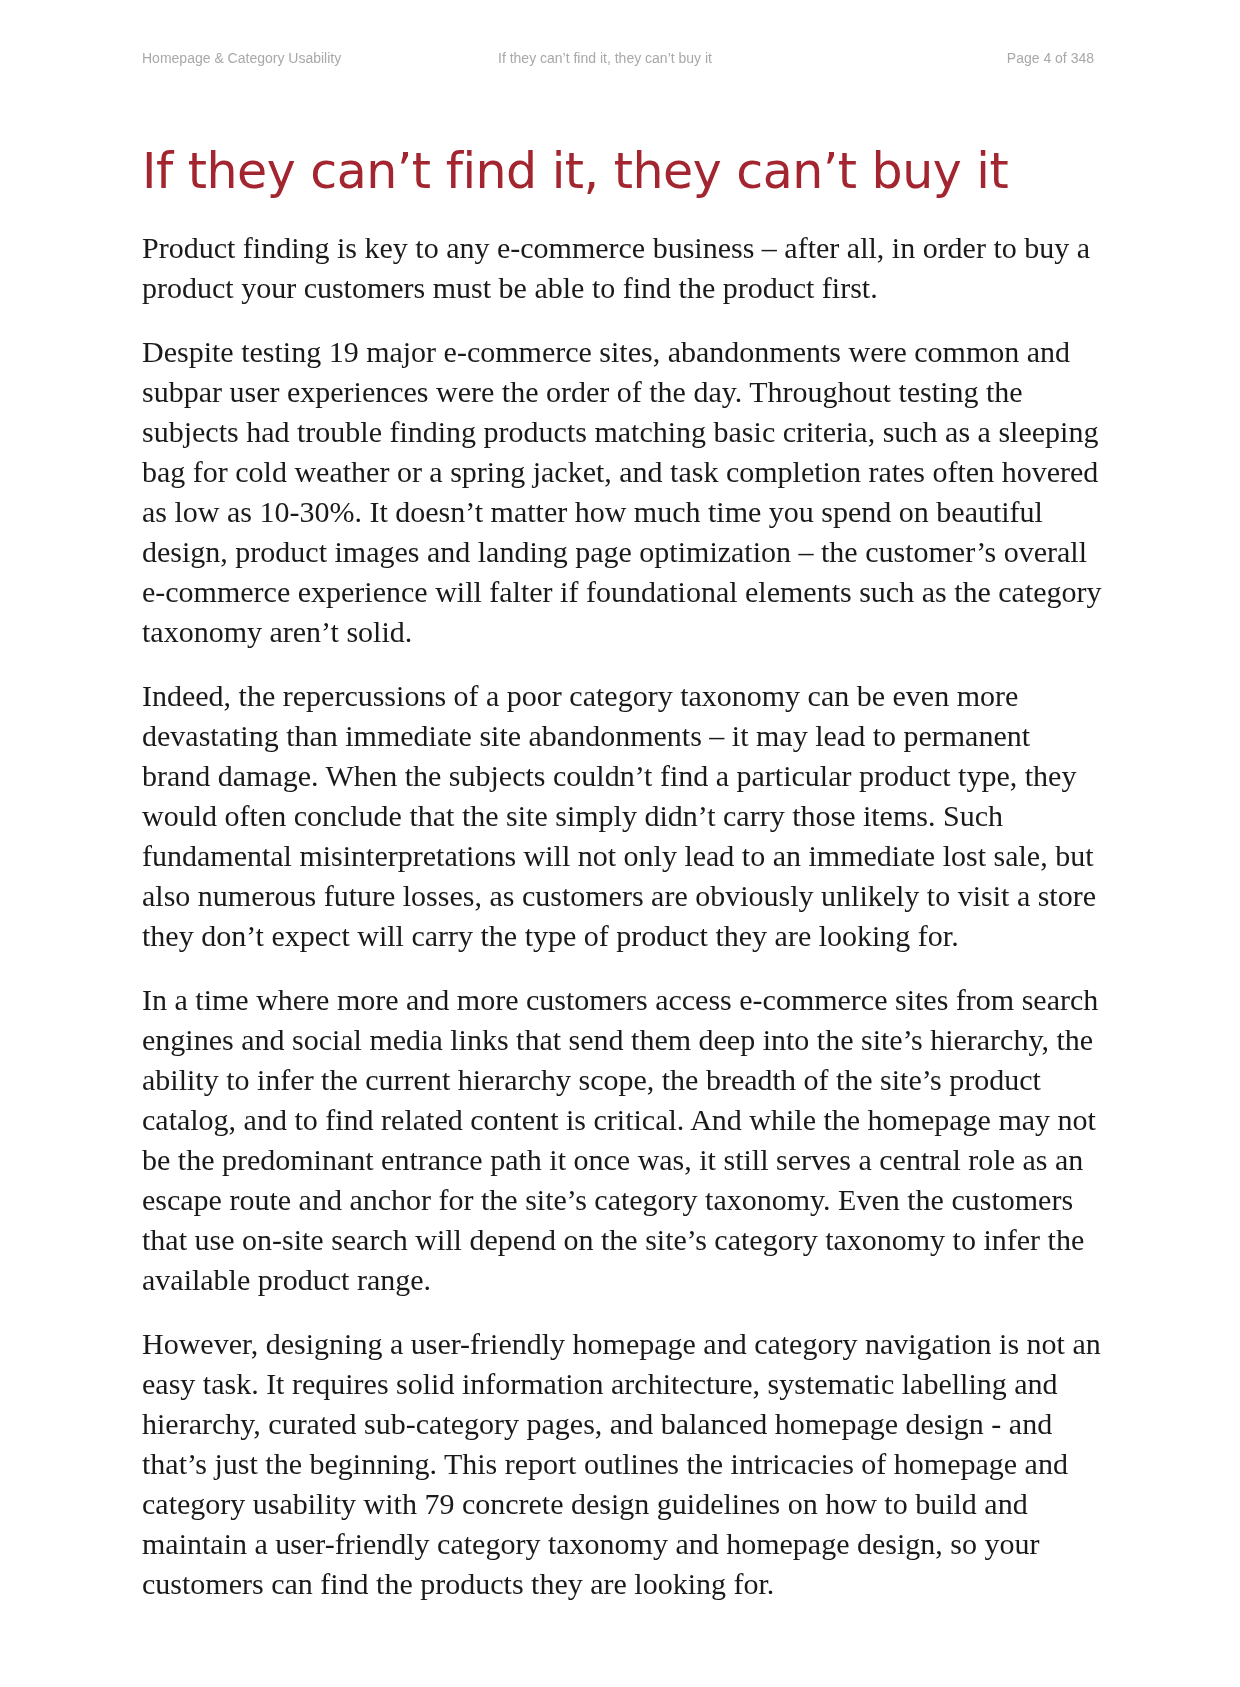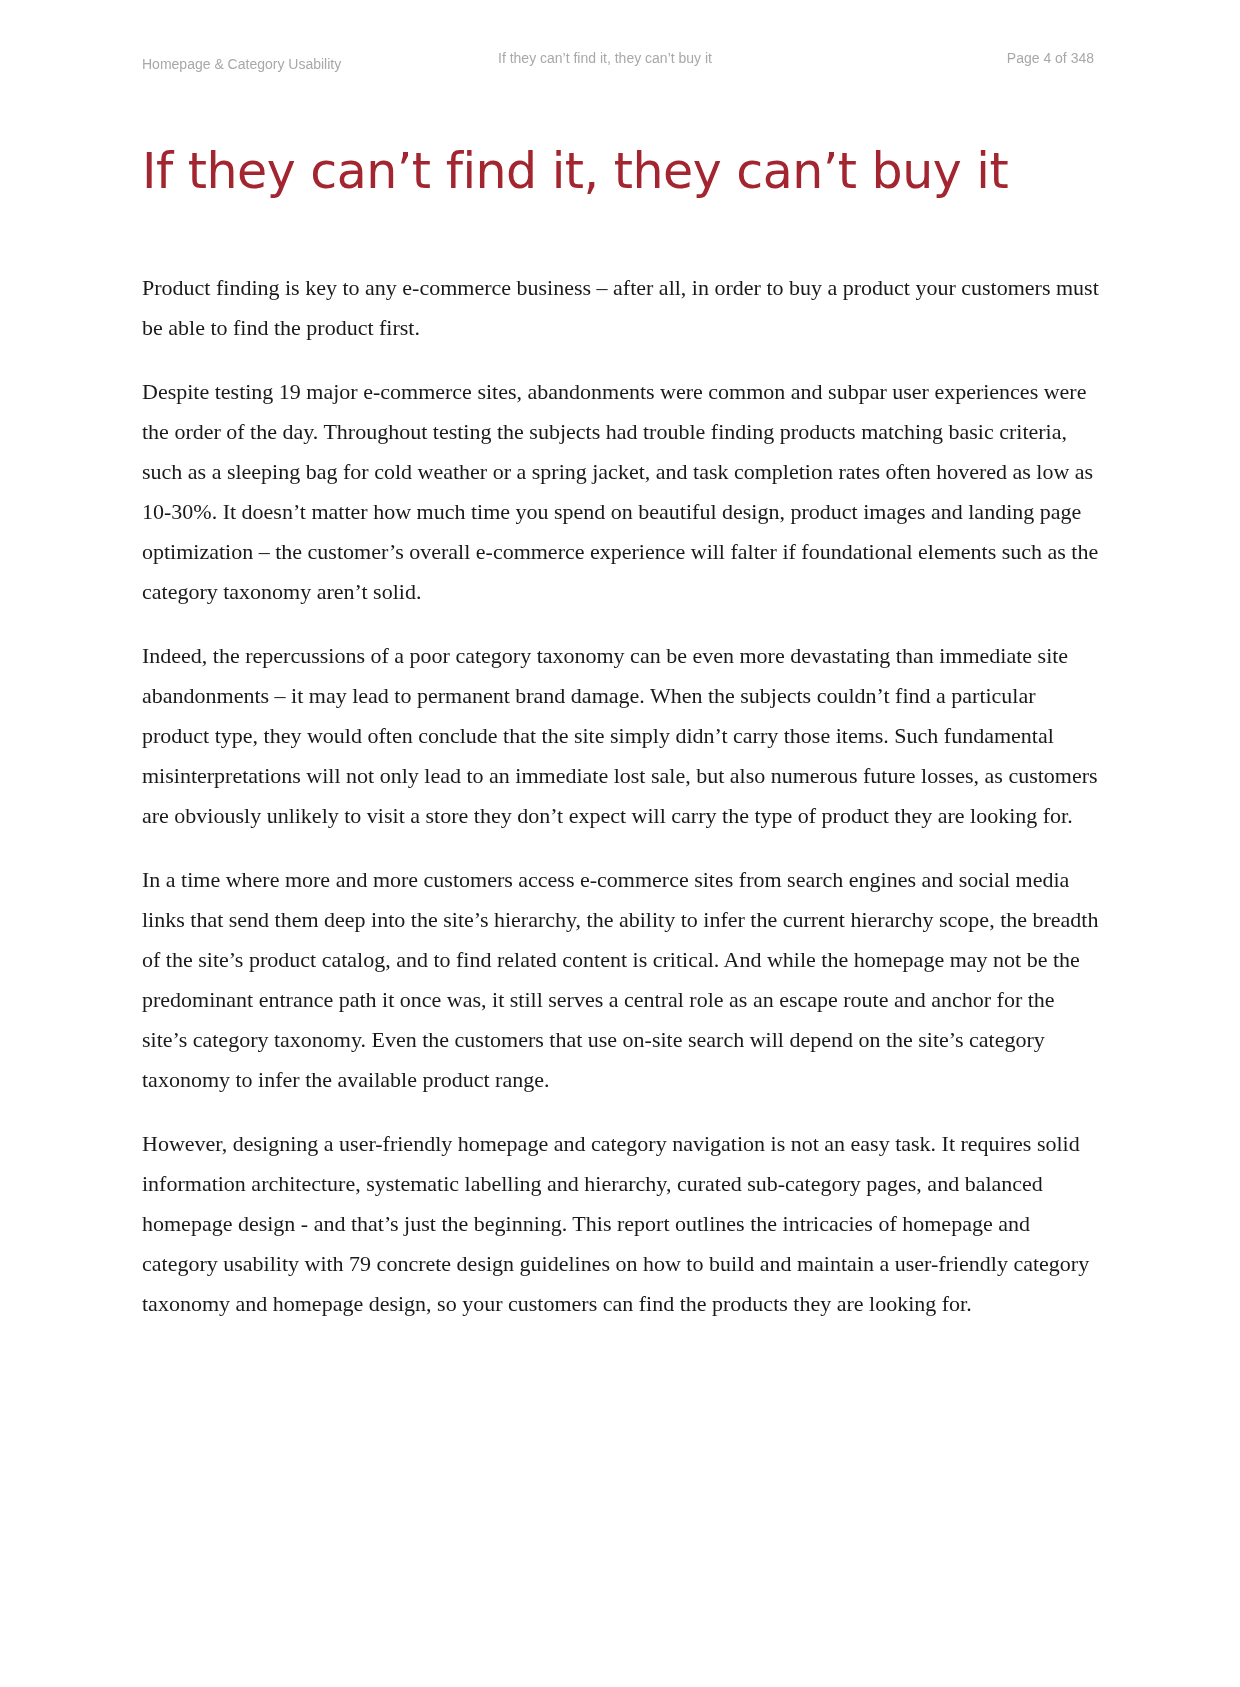--- a/index.html
+++ b/index.html
@@ -1,31 +1,31 @@
 <!DOCTYPE html>
 <html><head>
 <meta charset="utf-8">
 <style>
   html, body { margin: 0; padding: 0; background: #ffffff; }
   body { width: 1240px; height: 1687px; position: relative; overflow: hidden; }
   .header {
     position: absolute; top: 50px; left: 142px; width: 952px; height: 20px;
     font-family: "Liberation Sans", sans-serif; font-size: 14px; color: #a8a8a8;
   }
-  .header .left { position: absolute; left: 0; top: 0; margin-top: 6px; }
+  .header .left { position: absolute; left: 0; top: 0; }
   .header .center { position: absolute; left: 356px; top: 0; }
   .header .right { position: absolute; right: 0; top: 0; }
   .title {
     position: absolute; top: 143px; left: 142px;
     font-family: "DejaVu Sans", sans-serif; font-weight: normal;
     font-size: 49px; color: #a3252f; margin: 0; letter-spacing: -0.5px;
   }
   .body {
     position: absolute; top: 228px; left: 142px; width: 960px;
-    font-family: "Liberation Serif", serif; font-size: 22px; line-height: 40px; color: #1a1a1a; margin-top: 40px;
+    font-family: "Liberation Serif", serif; font-size: 30px; line-height: 40px; color: #1a1a1a;
   }
   .body p { margin: 0 0 24px 0; }
 </style>
 </head>
 <body>
 
 <div class="header">
   <span class="left">Homepage &amp; Category Usability</span>
   <span class="center">If they can’t find it, they can’t buy it</span>
   <span class="right">Page 4 of 348</span>

